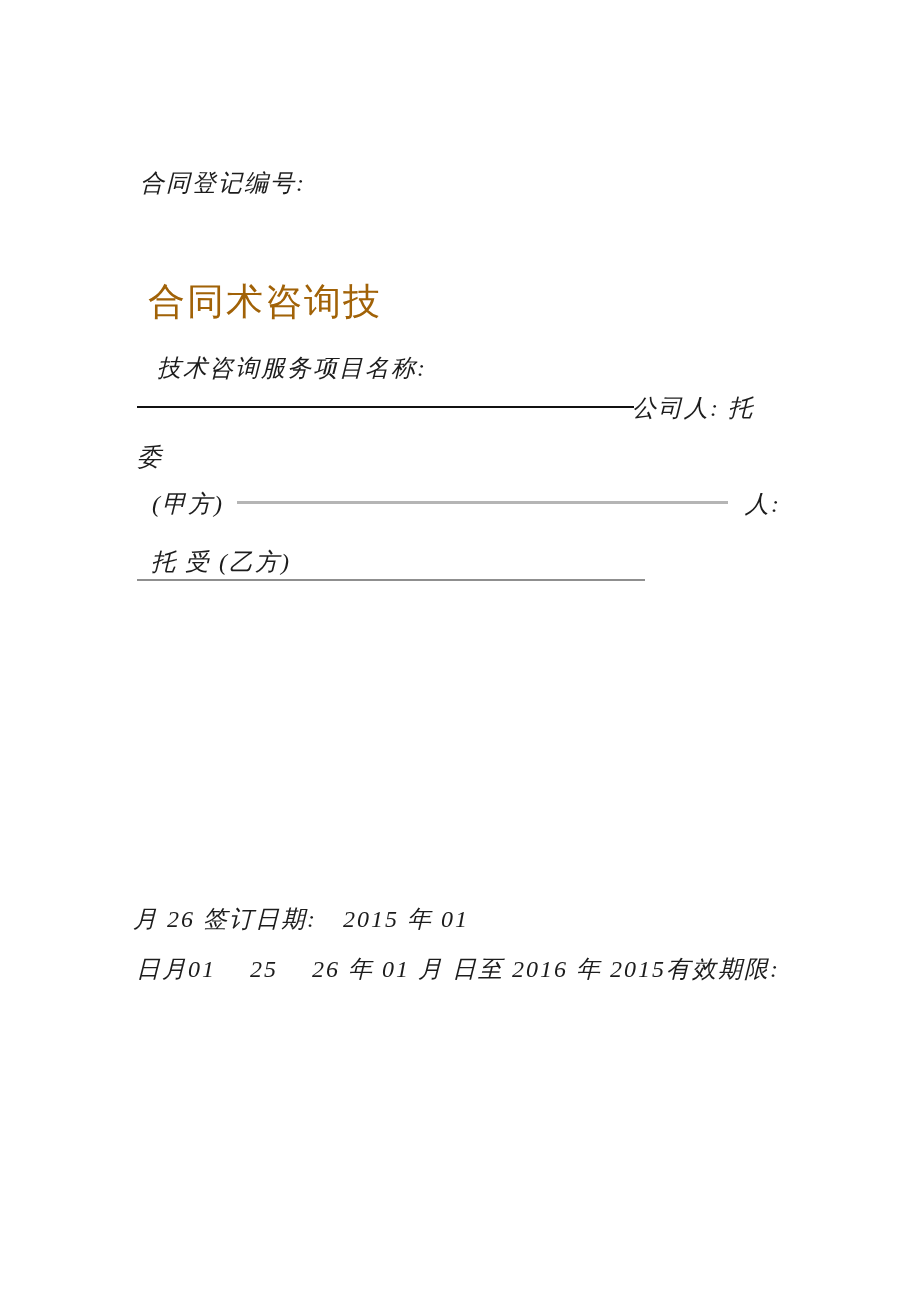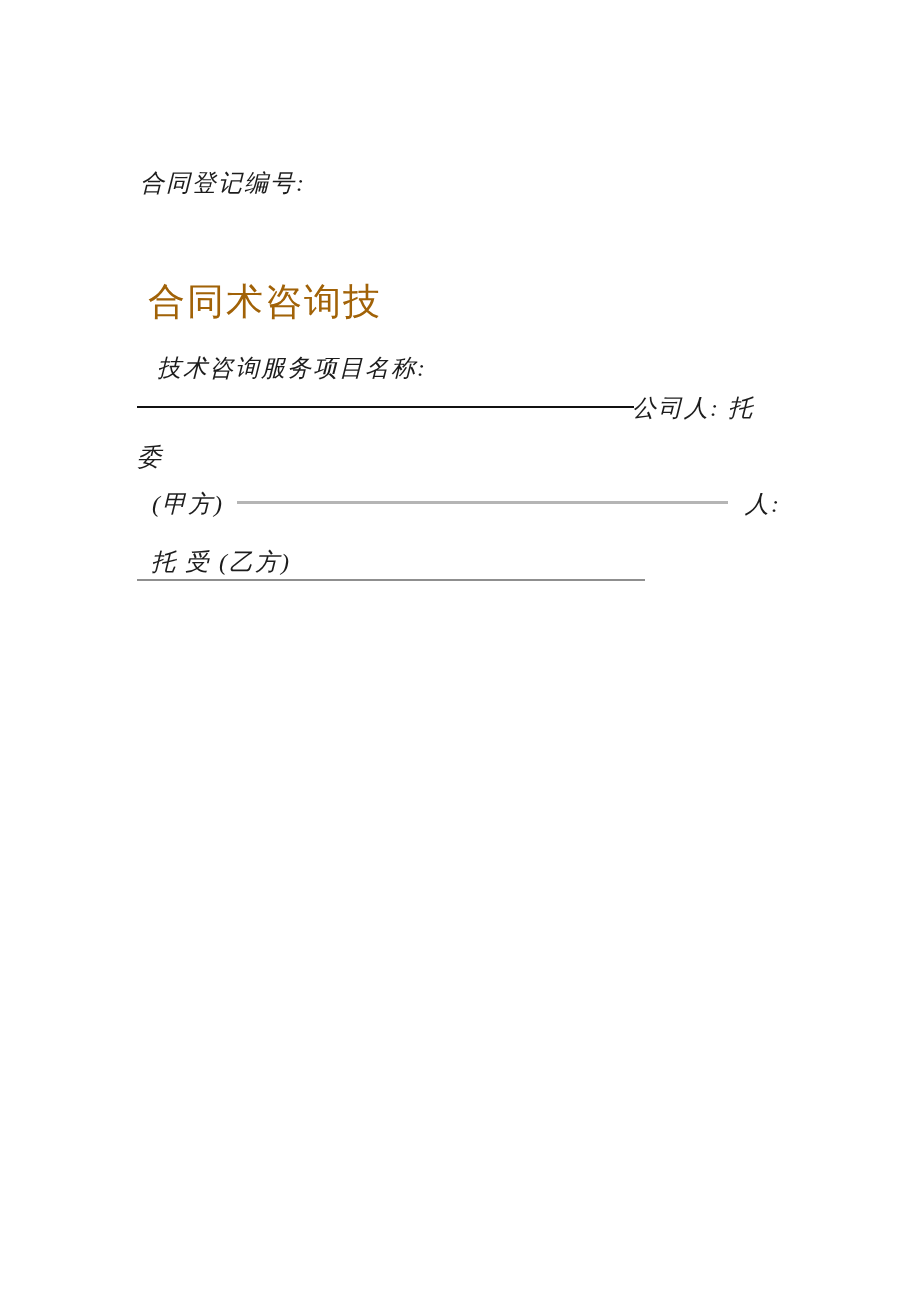--- a/index.html
+++ b/index.html
@@ -76,15 +76,17 @@
 
   <div class="blank-line blank-2"></div>
 
   <div class="t party-a-frag3">人:</div>
 
   <div class="t party-b-label">托 受 (乙方)</div>
 
   <div class="blank-line blank-3"></div>
 
 
+  <div class="t footer-line-2">月 26 签订日期:　2015 年 01</div>
 
+  <div class="t footer-line-3">日月01　 25　 26 年 01 月 日至 2016 年 2015有效期限:</div>
 
 </div>
 
 </body></html>

